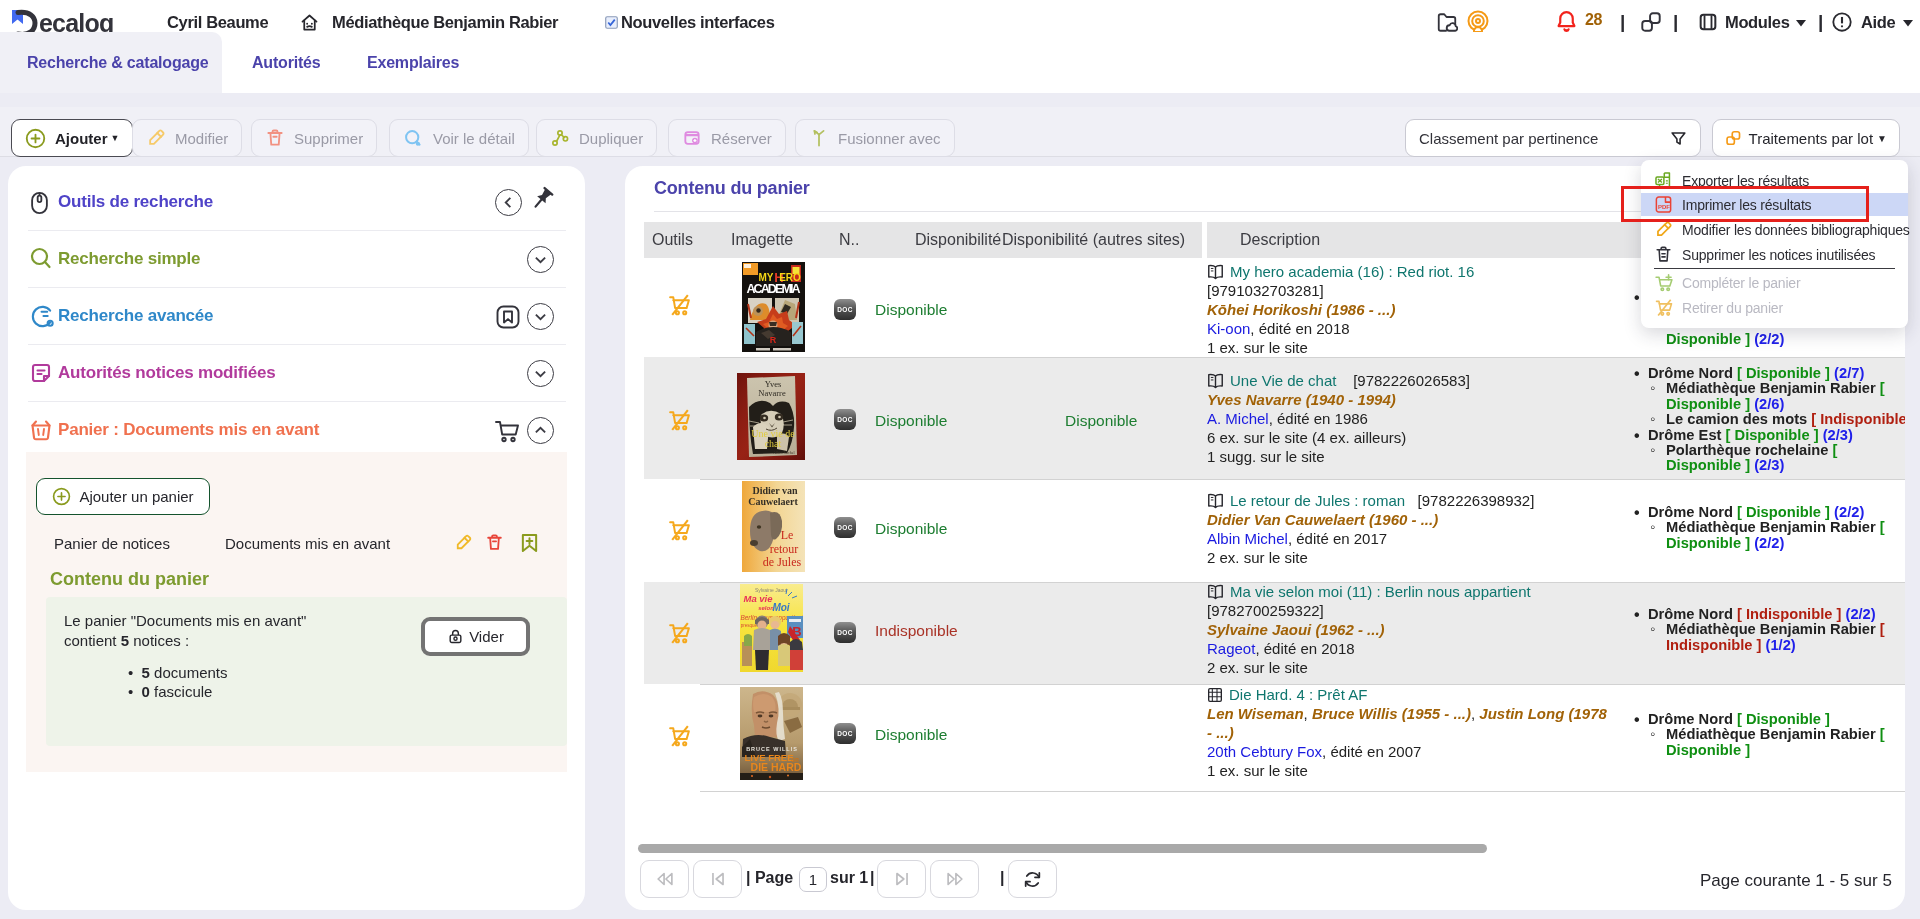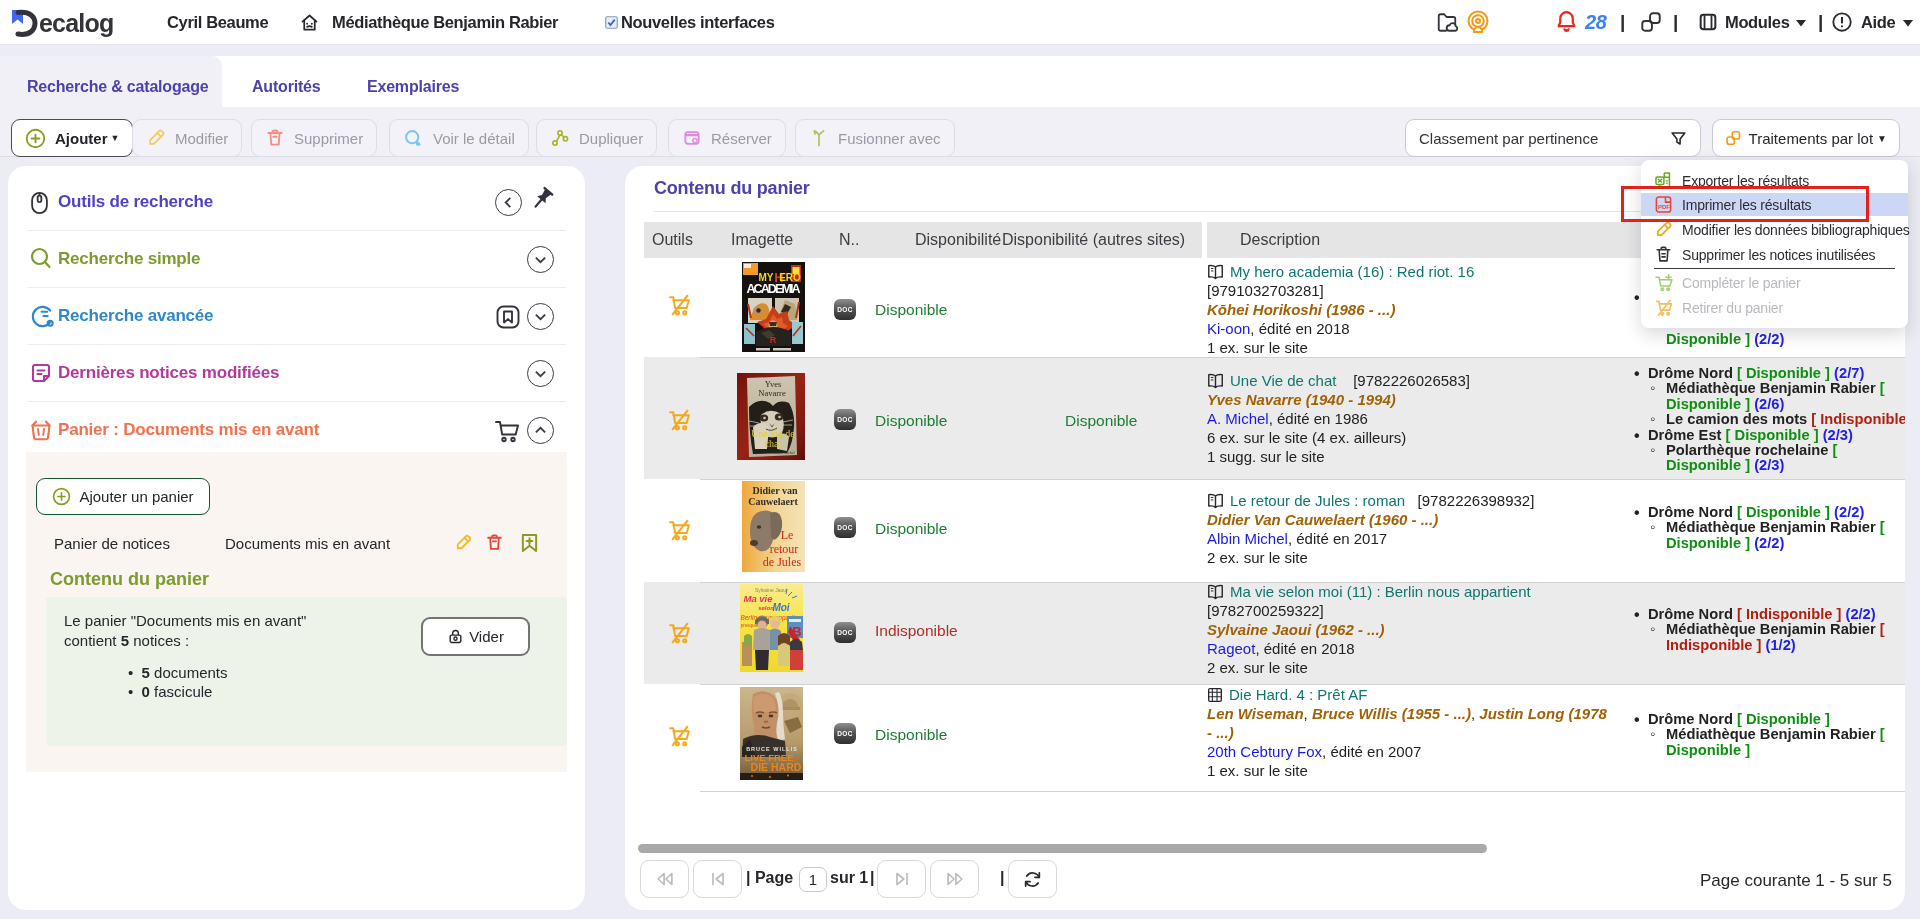--- a/index.html
+++ b/index.html
@@ -6,21 +6,21 @@
   * { margin:0; padding:0; box-sizing:border-box; }
   html,body { width:1920px; height:919px; overflow:hidden; }
   body { font-family:"Liberation Sans", sans-serif; background:#ececf4; position:relative; }
   .abs { position:absolute; }
 
   
   #hdr { position:absolute; left:0; top:0; width:1920px; height:45px; background:#fff; border-bottom:1px solid #e7e7ec; }
   #hdr .t { position:absolute; font-weight:bold; color:#26262c; font-size:16.5px; top:13px; letter-spacing:-0.35px; }
 
   
-  #tabs { position:absolute; left:0; top:56px; width:1920px; height:61px; background:#fff; }
+  #tabs { position:absolute; left:0; top:32px; width:1920px; height:61px; background:#fff; }
   #tabs .tab { position:absolute; top:0; height:61px; line-height:61px; font-weight:bold; font-size:16px; color:#4b43ab; letter-spacing:-0.2px; }
   #tab-active { position:absolute; left:0; top:0; width:222px; height:61px; background:#f0f0f6; border-radius:0 10px 0 0; }
 
   
   .btn { position:absolute; top:119px; height:38px; background:#f2f2f8; border:1px solid #dddde6; border-radius:9px; color:#9a9aa6; font-size:15px; display:flex; align-items:center; gap:9px; padding:0 13px; white-space:nowrap; }
   .btn b { font-weight:normal; }
   #b-ajouter { background:#fff; border:1px solid #4a4a52; color:#222228; font-weight:bold; }
 
   
   #lcard { position:absolute; left:8px; top:166px; width:577px; height:744px; background:#fff; border-radius:18px; }
@@ -97,21 +97,21 @@
   <svg class="ico" style="left:1466px; top:10px;" width="24" height="24" viewBox="0 0 24 24" fill="none" stroke="#f59a16" stroke-width="2" stroke-linecap="round">
       <circle cx="12" cy="11" r="9.5"></circle>
       <circle cx="12" cy="11" r="5.8"></circle>
       <circle cx="12" cy="11" r="2"></circle>
       <path d="M12 17 a4.2 4.2 0 0 0 -4 5 h8 a4.2 4.2 0 0 0 -4 -5 Z" fill="#fff" stroke="#f59a16"></path>
     </svg>
   <svg class="ico" style="left:1554px; top:9px;" width="25" height="25" viewBox="0 0 24 24" fill="none" stroke="#f2231c" stroke-width="2.1" stroke-linejoin="round" stroke-linecap="round">
       <path d="M12 3 a6 6 0 0 0 -6 6 v4 l-1.6 3.4 h15.2 L18 13 V9 a6 6 0 0 0 -6 -6 Z"></path>
       <path d="M10 19.5 a2.1 2.1 0 0 0 4 0" fill="#f2231c"></path>
     </svg>
-  <div class="t" style="left:1585px; color:#3b82f6; font-size:20px; top:11px;font-style:italic;">28</div>
+  <div class="t" style="left:1585px; color:#a16207; font-size:16px; top:11px;">28</div>
   <div class="t" style="left:1620px; font-size:19px; top:11px; font-weight:bold; color:#2a2a30;">|</div>
   <svg class="ico" style="left:1640px; top:11px;" width="22" height="22" viewBox="0 0 24 24" fill="none" stroke="#33333b" stroke-width="2.1" stroke-linejoin="round">
       <rect x="2.5" y="11" width="10.5" height="10.5" rx="3"></rect>
       <rect x="11" y="2.5" width="10.5" height="10.5" rx="3"></rect>
     </svg>
   <div class="t" style="left:1673px; font-size:19px; top:11px; font-weight:bold; color:#2a2a30;">|</div>
   <svg class="ico" style="left:1697px; top:11px;" width="22" height="22" viewBox="0 0 24 24" fill="none" stroke="#2a2a30" stroke-width="2.2" stroke-linejoin="round">
       <path d="M7 4 h10 a3 3 0 0 1 3 3 v10 a3 3 0 0 1 -3 3 h-10 a3 3 0 0 1 -3 -3 v-10 a3 3 0 0 1 3 -3 Z"></path>
       <path d="M8.2 4.5 v15 M15.8 4.5 v15" stroke-width="2"></path>
     </svg>
@@ -252,21 +252,21 @@
         <path d="M8.5 11.5 L13.5 16.5 L18.5 11.5" stroke-width="2"></path>
       </svg>
   </div>
   <div class="ldiv" style="top:178px;"></div>
   <div class="lsec" style="top:179px;">
     <svg class="ico" style="left:21px; top:16px;" width="24" height="24" viewBox="0 0 24 24" fill="none" stroke="#b13a9c" stroke-width="2.1" stroke-linejoin="round" stroke-linecap="round">
         <path d="M4 6 a2 2 0 0 1 2 -2 h12 a2 2 0 0 1 2 2 v9 l-5 5 H6 a2 2 0 0 1 -2 -2 Z"></path>
         <path d="M15 20 v-5 h5"></path>
         <path d="M8.5 9.5 h7 M8.5 13 h4"></path>
       </svg>
-    <div class="ttl" style="color:#b13a9c;">Dernières notices modifiées</div>
+    <div class="ttl" style="color:#b13a9c;">Autorités notices modifiées</div>
     <svg class="circ" style="left:519px; top:15px;" width="27" height="27" viewBox="0 0 27 27" fill="none" stroke="#3c3c44" stroke-width="1.8">
         <path d="M8.5 11.5 L13.5 16.5 L18.5 11.5" stroke-width="2"></path>
       </svg>
   </div>
   <div class="ldiv" style="top:235px;"></div>
   <div class="lsec" style="top:236px;">
     <svg class="ico" style="left:21px; top:16px;" width="24" height="24" viewBox="0 0 24 24" fill="none" stroke="#f0714f" stroke-width="2.1" stroke-linejoin="round" stroke-linecap="round">
         <path d="M3.5 7.5 h17 l-1.5 12 a2 2 0 0 1 -2 1.8 h-10 a2 2 0 0 1 -2 -1.8 Z"></path>
         <path d="M3.5 7.5 L7 3.5 M20.5 7.5 L17 3.5"></path>
         <path d="M9 11 l0.8 6 M15 11 l-0.8 6" stroke-width="1.9"></path>
@@ -300,21 +300,21 @@
         <path d="M10 10.5 h4"></path>
       </svg>
     <svg class="abs" style="left:494px; top:80px;" width="19" height="21" viewBox="0 0 20 22" fill="none" stroke="#8a9b1e" stroke-width="2.1" stroke-linejoin="round" stroke-linecap="round">
         <path d="M3 3 h14 v17 l-7 -5.5 L3 20 Z"></path>
         <path d="M10 6.5 v6 M7 9.5 h6"></path>
       </svg>
     <div class="abs" style="left:24px; top:117px; font-size:18px; font-weight:bold; color:#7d9b30;">Contenu du panier</div>
     <div class="abs" style="left:20px; top:145px; width:521px; height:149px; background:#eef3e9; border-radius:4px;">
       <div class="abs" style="left:18px; top:14px; font-size:15px; color:#26262c; line-height:20px;">Le panier "Documents mis en avant"<br>contient <b>5</b> notices :</div>
       <div class="abs" style="left:82px; top:66px; font-size:15px; color:#26262c; line-height:19px;">• &nbsp;<b>5</b> documents<br>• &nbsp;<b>0</b> fascicule</div>
-      <div class="abs" style="left:375px; top:20px; width:109px; height:39px; background:#fff; border:2px solid #737373; border-radius:9px; font-size:15px; color:#26262c; display:flex; align-items:center; justify-content:center; gap:5px;">
+      <div class="abs" style="left:375px; top:20px; width:109px; height:39px; background:#fff; border:4px solid #737373; border-radius:9px; font-size:15px; color:#26262c; display:flex; align-items:center; justify-content:center; gap:5px;">
         <svg width="17" height="17" viewBox="0 0 24 24" fill="none" stroke="#26262c" stroke-width="2" stroke-linejoin="round">
             <rect x="4.5" y="10" width="15" height="10.5" rx="2"></rect>
             <path d="M8 10 V7.5 a4 4 0 0 1 8 0 V10"></path>
             <circle cx="12" cy="15" r="2.2"></circle>
           </svg>
         Vider</div>
     </div>
   </div>
 </div>
 

